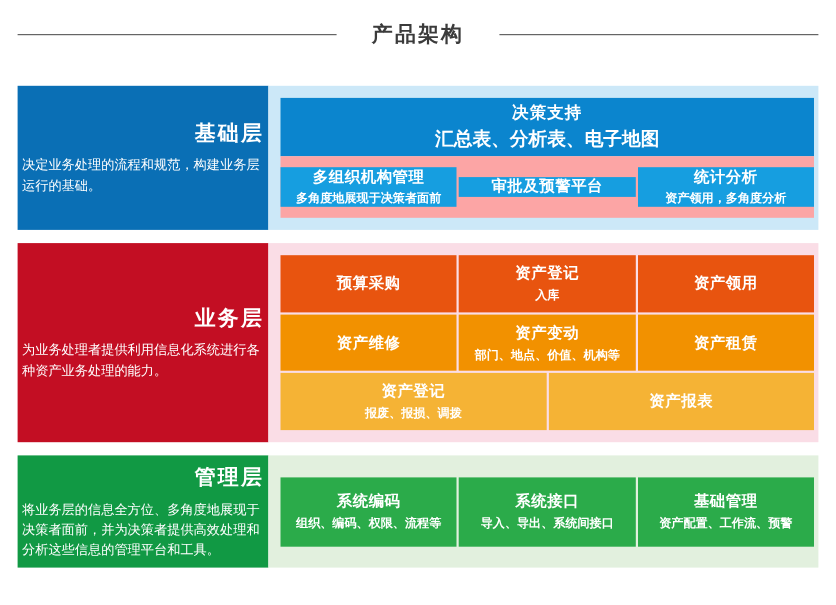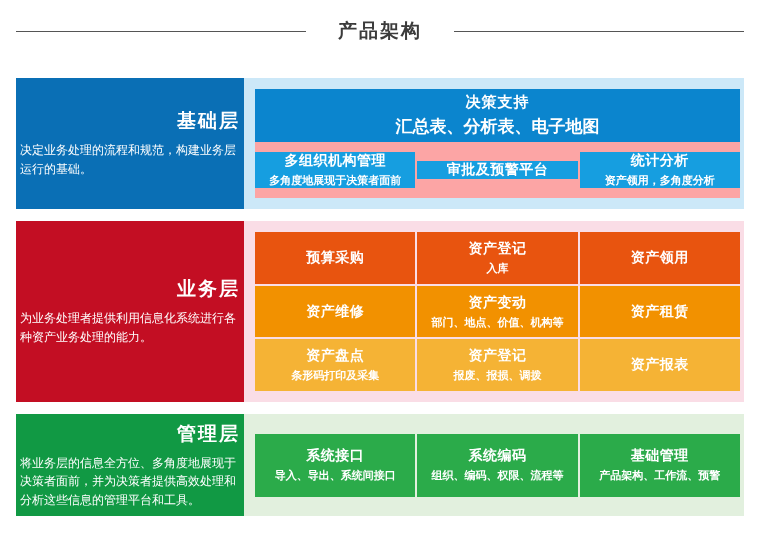--- a/index.html
+++ b/index.html
@@ -256,24 +256,20 @@
           <div class="cell-sub">部门、地点、价值、机构等</div>
         </div>
         <div class="cell">
           <div class="cell-title">资产租赁</div>
 
         </div>
       </div>
 
       <div class="orange-row r3">
         <div class="cell">
-          <div class="cell-title">资产盘点</div>
-          <div class="cell-sub">条形码打印及采集</div>
-        </div>
-        <div class="cell">
           <div class="cell-title">资产登记</div>
           <div class="cell-sub">报废、报损、调拨</div>
         </div>
         <div class="cell">
           <div class="cell-title">资产报表</div>
 
         </div>
       </div>
 
     </div>
@@ -281,26 +277,26 @@
 </div>
 
 <div class="layer" id="layer-management">
   <div class="layer-left">
     <div class="layer-title">管理层</div>
     <div class="layer-desc">将业务层的信息全方位、多角度地展现于决策者面前，并为决策者提供高效处理和分析这些信息的管理平台和工具。</div>
   </div>
   <div class="layer-right">
     <div class="green-row">
       <div class="cell">
+        <div class="cell-title">系统编码</div>
+        <div class="cell-sub">组织、编码、权限、流程等</div>
+      </div>
+      <div class="cell">
         <div class="cell-title">系统接口</div>
         <div class="cell-sub">导入、导出、系统间接口</div>
       </div>
       <div class="cell">
-        <div class="cell-title">系统编码</div>
-        <div class="cell-sub">组织、编码、权限、流程等</div>
-      </div>
-      <div class="cell">
         <div class="cell-title">基础管理</div>
-        <div class="cell-sub">产品架构、工作流、预警</div>
+        <div class="cell-sub">资产配置、工作流、预警</div>
       </div>
     </div>
   </div>
 </div>
 
 </body></html>

